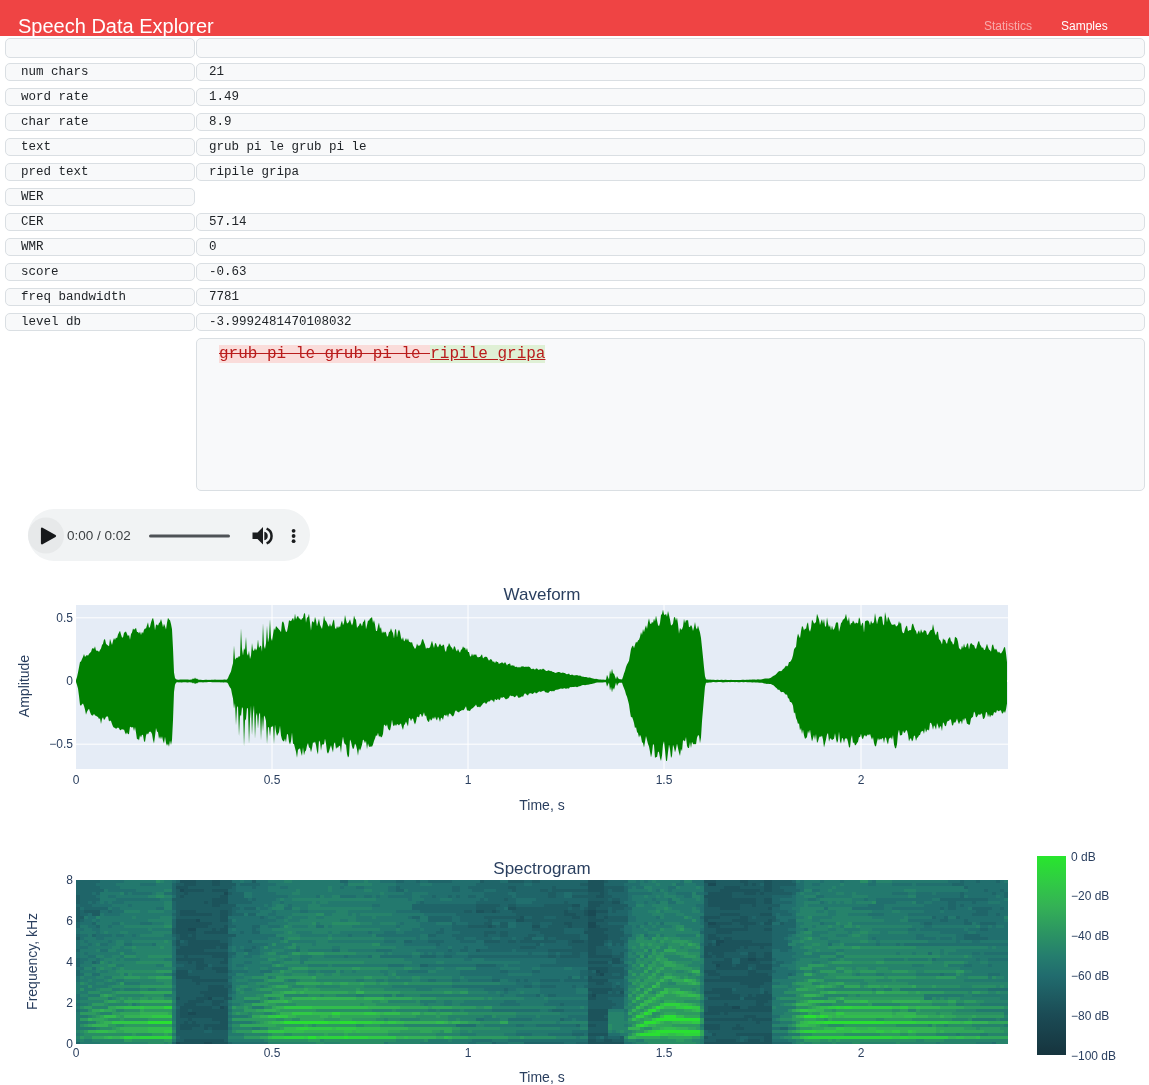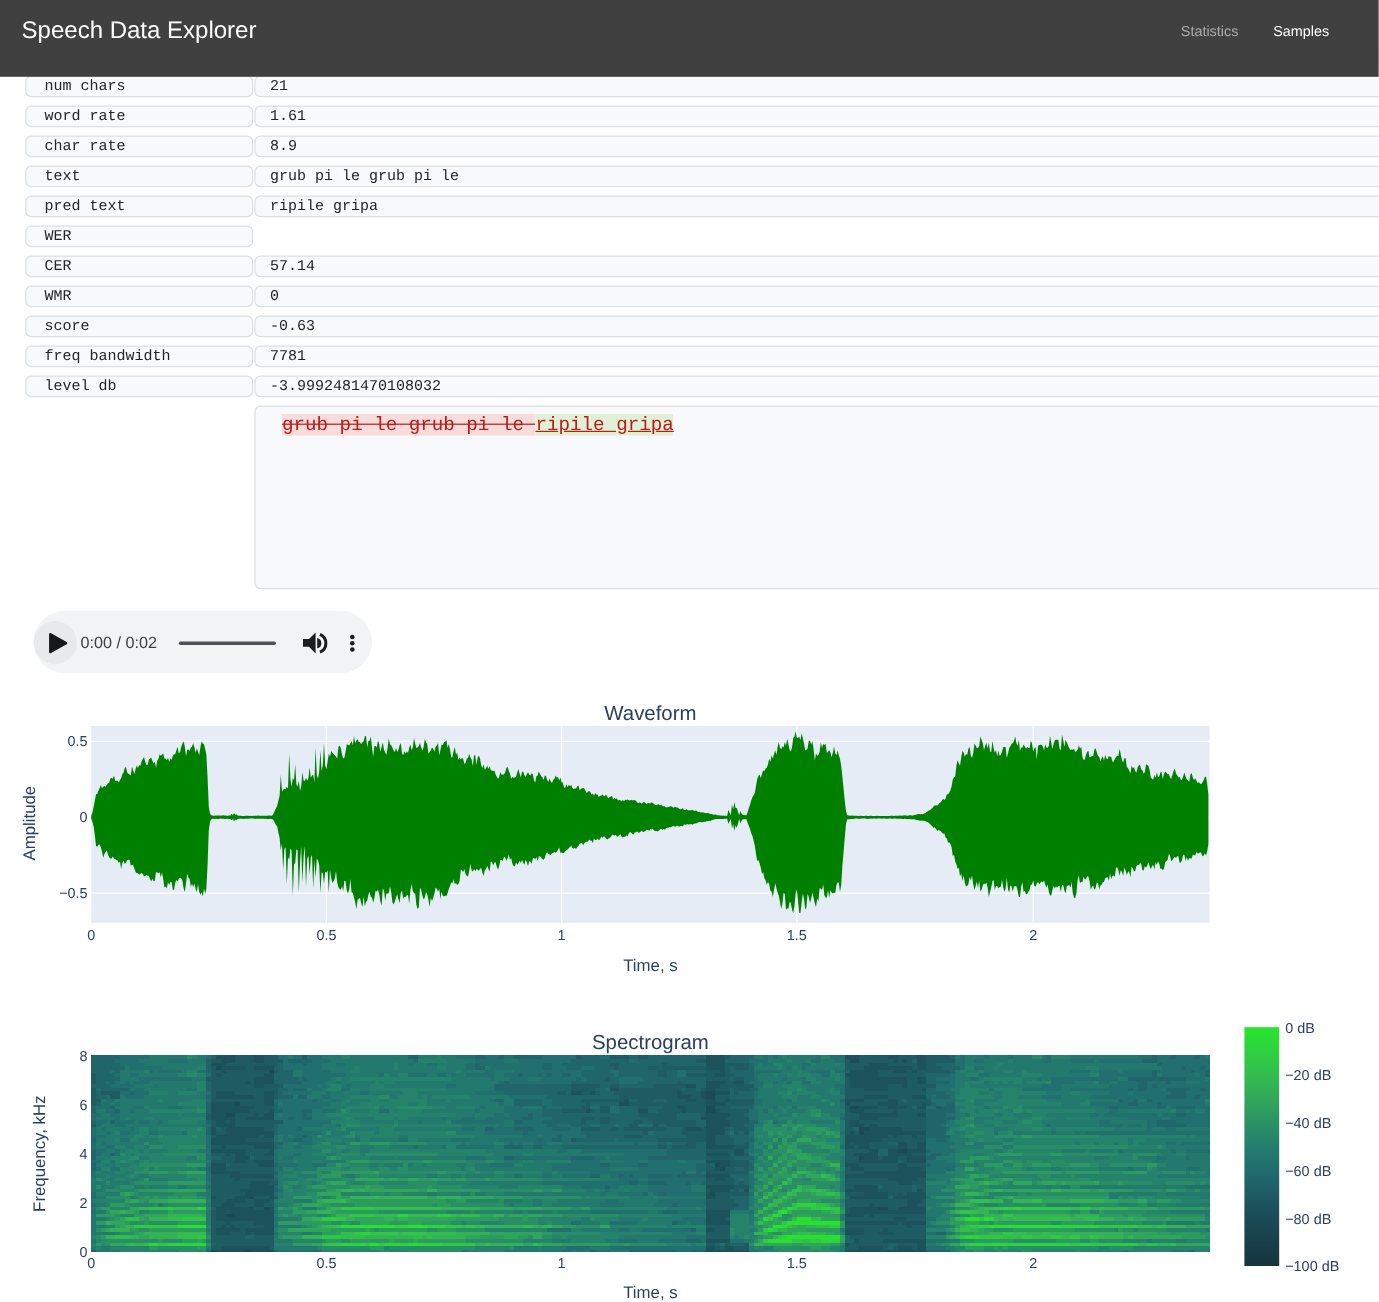--- a/index.html
+++ b/index.html
@@ -1,39 +1,39 @@
 <!DOCTYPE html>
 <html><head><meta charset="utf-8"><style>
 *{margin:0;padding:0;box-sizing:border-box}
 html,body{width:1149px;height:1085px;background:#fff;overflow:hidden;position:relative;
  font-family:"Liberation Sans",sans-serif}
 .abs{position:absolute}
-#nav{position:absolute;left:0;top:0;width:1149px;height:64px;background:#404040;z-index:10}
+#nav{position:absolute;left:0;top:0;width:1149px;height:36px;background:#ef4444;z-index:10}
 #brand{position:absolute;left:18px;top:0;line-height:52px;color:#fff;font-size:20px}
 .nl{position:absolute;top:0;line-height:52px;font-size:12px}
-#tbl{position:absolute;left:16px;top:0;width:940px;height:500px}
+#tbl{position:absolute;left:0;top:0;width:940px;height:500px}
 .box{position:absolute;height:18px;background:#f8f9fa;border:1px solid #dadfe3;border-radius:5px;
  font-family:"Liberation Mono",monospace;font-size:12.5px;color:#212529;line-height:16px;overflow:hidden}
 .lb{left:5px;width:190px;padding-left:15px}
 .vb{left:196px;width:949px;padding-left:12px}
 .diff{font-family:Liberation Mono, monospace;font-size:16px;color:#b91c1c}
 .diff del{background:#fadcda;text-decoration:line-through}
 .diff ins{background:#dff0d5;text-decoration:underline}
 #pill{position:absolute;left:28px;top:509px;width:282px;height:52px;border-radius:26px;background:#f1f3f4}
 .tk{font-size:12px;fill:#2a3f5f}
 .ti{font-size:17px;fill:#2a3f5f}
 .ax{font-size:14px;fill:#2a3f5f}
 </style></head><body>
 <div id="tbl">
     <div class="lb box" style="top:38px;height:20px"></div>
     <div class="vb box" style="top:38px;height:20px"></div>
     <div class="lb box" style="top:63px">num chars</div>
     <div class="vb box" style="top:63px">21</div>
     <div class="lb box" style="top:88px">word rate</div>
-    <div class="vb box" style="top:88px">1.61</div>
+    <div class="vb box" style="top:88px">1.49</div>
     <div class="lb box" style="top:113px">char rate</div>
     <div class="vb box" style="top:113px">8.9</div>
     <div class="lb box" style="top:138px">text</div>
     <div class="vb box" style="top:138px">grub pi le grub pi le</div>
     <div class="lb box" style="top:163px">pred text</div>
     <div class="vb box" style="top:163px">ripile gripa</div>
     <div class="lb box" style="top:188px">WER</div>
     <div class="lb box" style="top:213px">CER</div>
     <div class="vb box" style="top:213px">57.14</div>
     <div class="lb box" style="top:238px">WMR</div>

